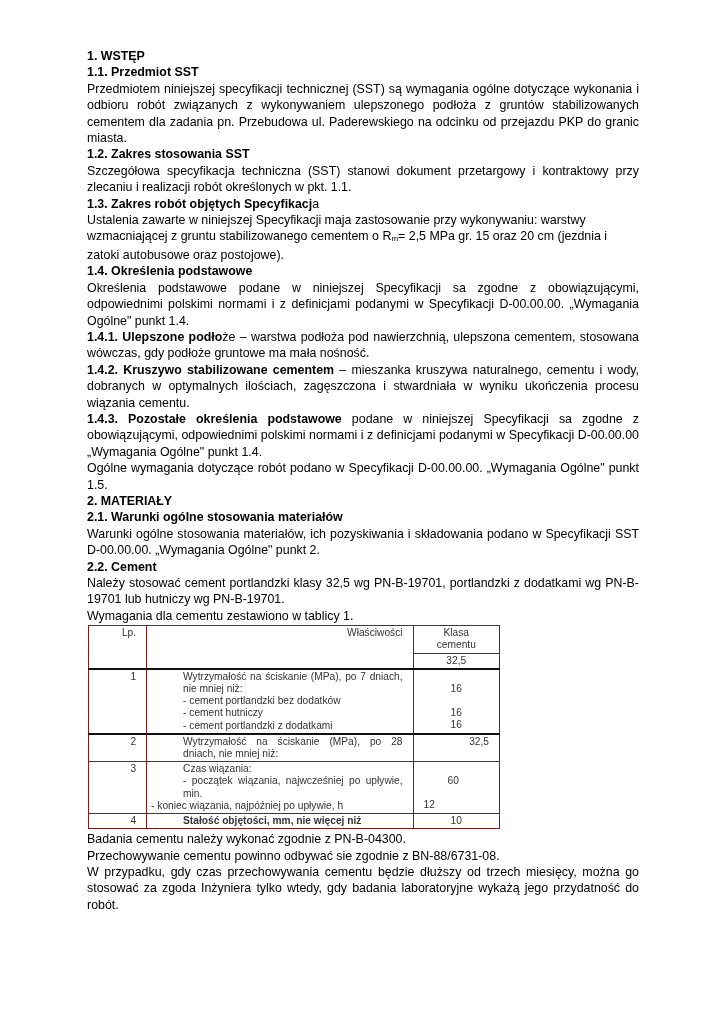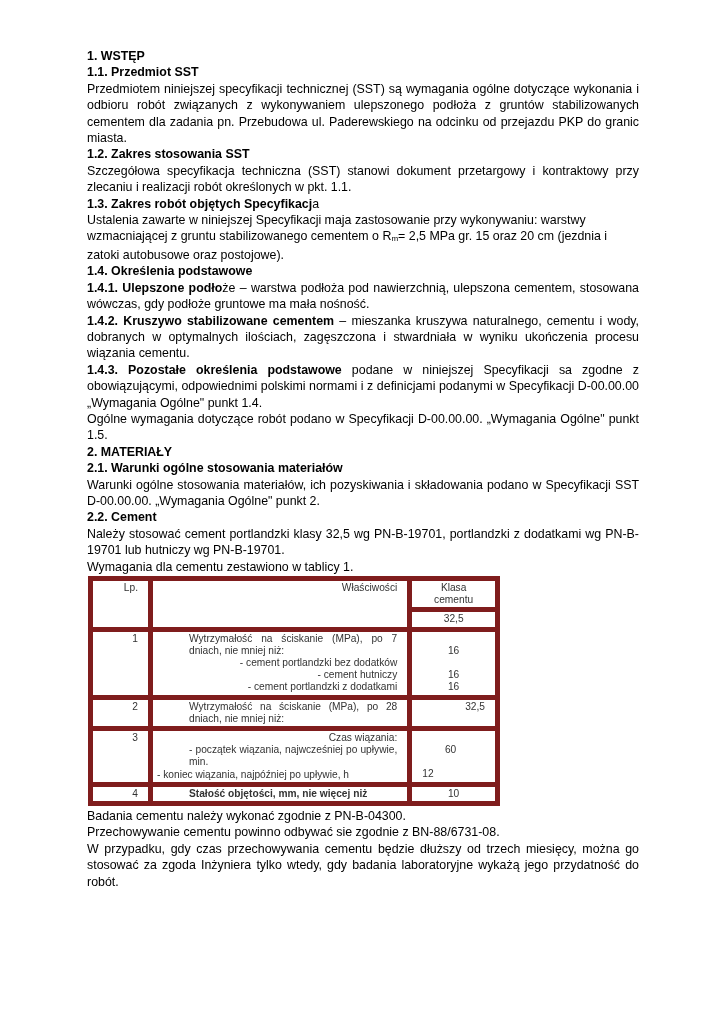--- a/index.html
+++ b/index.html
@@ -9,27 +9,27 @@
           font-size: 12.4px; line-height: 16.4px; }
   .title { font-weight: bold; font-size: 12.4px; margin: 0 0 16.4px 0; }
   .h { font-weight: bold; margin: 0; }
   p { margin: 0; }
   .j { text-align: justify; }
   .b { font-weight: bold; }
   sub.m { font-size: 8px; vertical-align: baseline; position: relative; top: 1px; }
 
   table.cem { border-collapse: collapse; width: 412px; margin: 1px 0 2px 1px;
               font-size: 10.2px; line-height: 12.2px; color: #333; }
-  table.cem td { border: 5px solid #7f1d1d; padding: 1px 4px; vertical-align: top; }
+  table.cem td { border: 1px solid #7f1d1d; padding: 1px 4px; vertical-align: top; }
   table.cem td.lp { width: 48px; text-align: right; padding-right: 10px; }
   table.cem td.prop { width: 246px; padding-left: 36px; padding-right: 10px; }
   table.cem td.prop.hd { text-align: right; padding-left: 4px; }
   table.cem td.val { width: 78px; text-align: center; }
   table.cem tr.sep td { border-top: 2.5px solid #111; }
-  .prop .line { display: block; text-align: right; }
+  .prop .line { display: block; }
   .prop .just { text-align: justify; text-align-last: left; }
   .val .line { display: block; }
   .outdent { margin-left: -32px; display: block; }
   .last td.lp { text-align: center; padding-right: 4px; }
   .last td.prop { padding-left: 4px; font-weight: bold; }
 </style>
 </head>
 <body>
 
 <div class="page">
@@ -39,20 +39,21 @@
   <p class="h">1.1. Przedmiot SST</p>
   <p class="j">Przedmiotem niniejszej specyfikacji technicznej (SST) są wymagania ogólne dotyczące wykonania i odbioru robót związanych z wykonywaniem ulepszonego podłoża z gruntów stabilizowanych cementem dla zadania pn. Przebudowa ul. Paderewskiego na odcinku od przejazdu PKP do granic miasta.</p>
 
   <p class="h">1.2. Zakres stosowania SST</p>
   <p class="j">Szczegółowa specyfikacja techniczna (SST) stanowi dokument przetargowy i kontraktowy przy zlecaniu i realizacji robót określonych w pkt. 1.1.</p>
 
   <p><span class="b">1.3. Zakres robót objętych Specyfikacj</span><span>a</span></p>
   <p><span>Ustalenia zawarte w niniejszej Specyfikacji maja zastosowanie przy wykonywaniu: warstwy wzmacniającej z gruntu stabilizowanego cementem o R</span><sub class="m">m</sub><span>= 2,5 MPa gr. 15 oraz 20 cm (jezdnia i zatoki autobusowe oraz postojowe).</span></p>
 
   <p class="h">1.4. Określenia podstawowe</p>
+  <p class="j">Określenia podstawowe podane w niniejszej Specyfikacji sa zgodne z obowiązującymi, odpowiednimi polskimi normami i z definicjami podanymi w Specyfikacji D-00.00.00. „Wymagania Ogólne" punkt 1.4.</p>
 
   <p class="j"><span class="b">1.4.1. Ulepszone podło</span><span>że</span><span> – warstwa podłoża pod nawierzchnią, ulepszona cementem, stosowana wówczas, gdy podłoże gruntowe ma mała nośność.</span></p>
 
   <p class="j"><span class="b">1.4.2. Kruszywo stabilizowane cementem</span><span> – mieszanka kruszywa naturalnego, cementu i wody, dobranych w optymalnych ilościach, zagęszczona i stwardniała w wyniku ukończenia procesu wiązania cementu.</span></p>
 
   <p class="j"><span class="b">1.4.3. Pozostałe określenia podstawowe</span><span> podane w niniejszej Specyfikacji sa zgodne z obowiązującymi, odpowiednimi polskimi normami i z definicjami podanymi w Specyfikacji D-00.00.00 „Wymagania Ogólne" punkt 1.4.</span></p>
 
   <p class="j">Ogólne wymagania dotyczące robót podano w Specyfikacji D-00.00.00. „Wymagania Ogólne" punkt 1.5.</p>
 
   <p class="h">2. MATERIAŁY</p>

